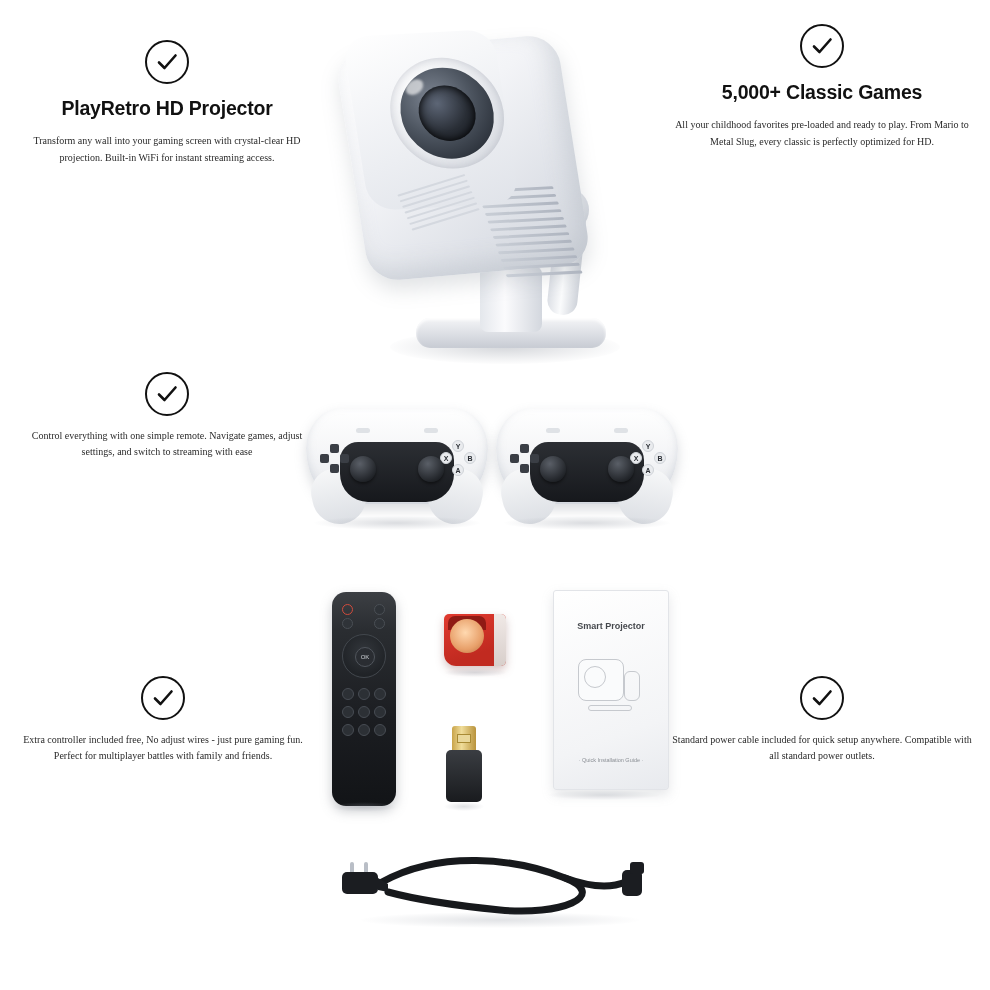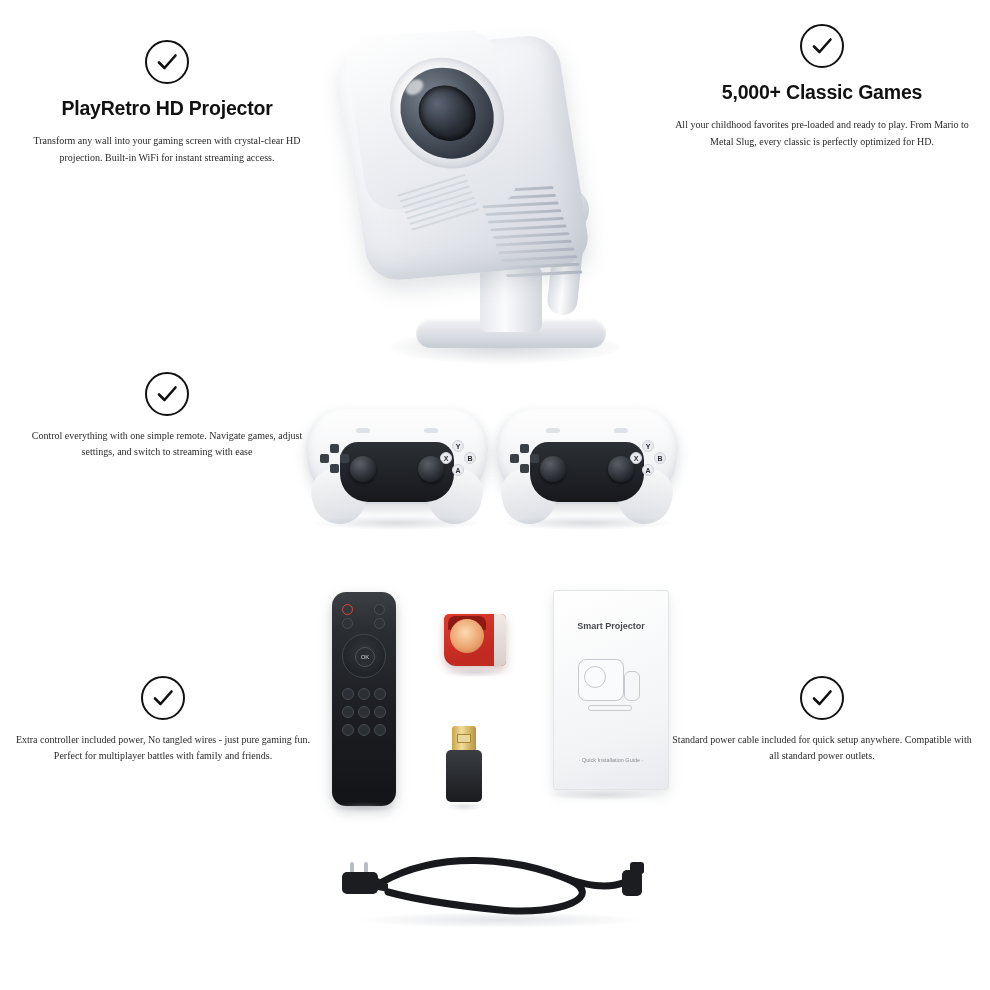--- a/index.html
+++ b/index.html
@@ -413,21 +413,21 @@
   </div>
 
   <div class="feature" id="f-controllers">
     <div class="check-wrap">
       <span class="check-icon">
         <svg width="26" height="26" viewBox="0 0 26 26">
             <path d="M5 13.5 L10.5 19 L21.5 6.5" fill="none" stroke="#111" stroke-width="2.6" stroke-linecap="round" stroke-linejoin="round"></path>
           </svg>
       </span>
     </div>
-    <p>Extra controller included power, No tangled wires - just pure gaming fun. Perfect for multiplayer battles with family and friends.</p>
+    <p>Extra controller included free, No adjust wires - just pure gaming fun. Perfect for multiplayer battles with family and friends.</p>
   </div>
 
   <div class="feature" id="f-games">
     <div class="check-wrap">
       <span class="check-icon">
         <svg width="26" height="26" viewBox="0 0 26 26">
             <path d="M5 13.5 L10.5 19 L21.5 6.5" fill="none" stroke="#111" stroke-width="2.6" stroke-linecap="round" stroke-linejoin="round"></path>
           </svg>
       </span>
     </div>

